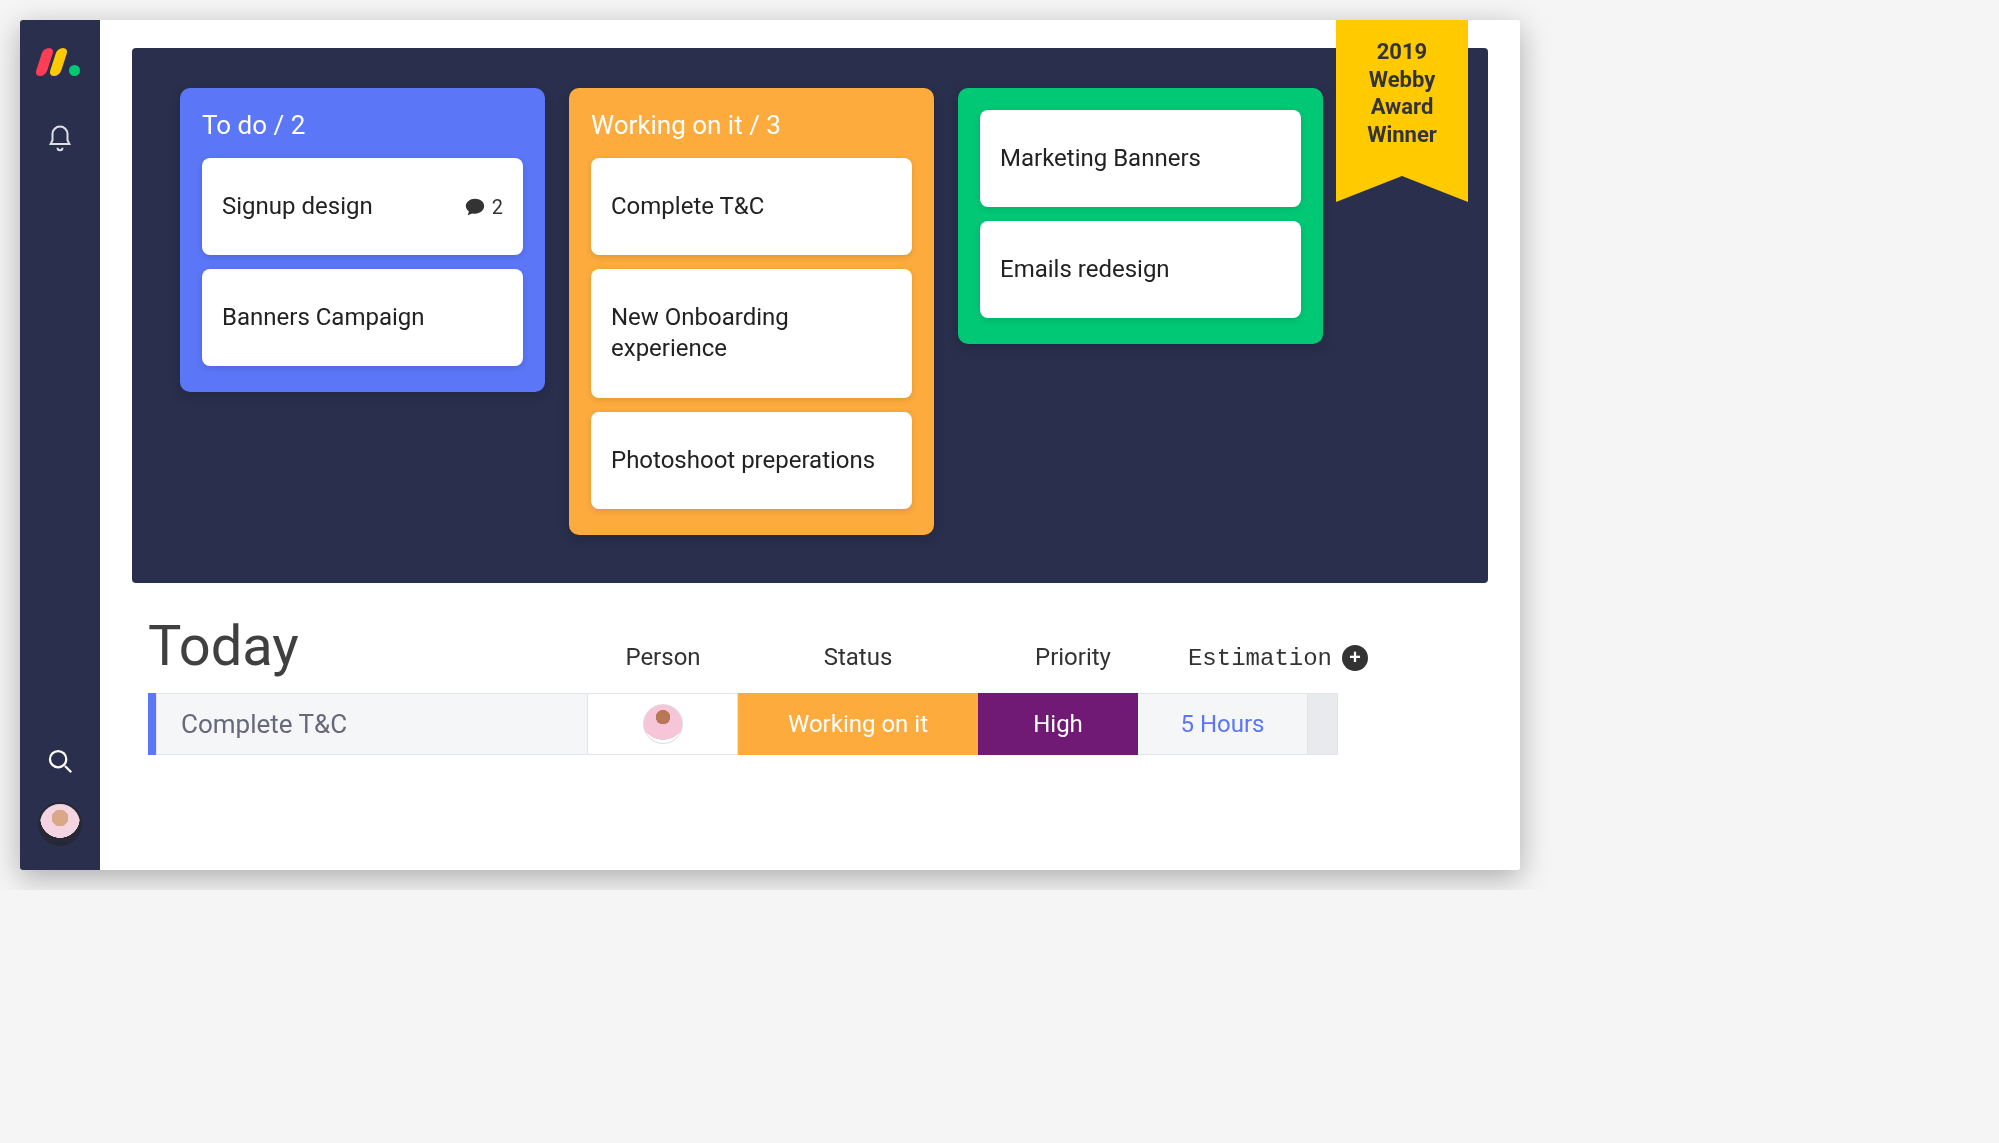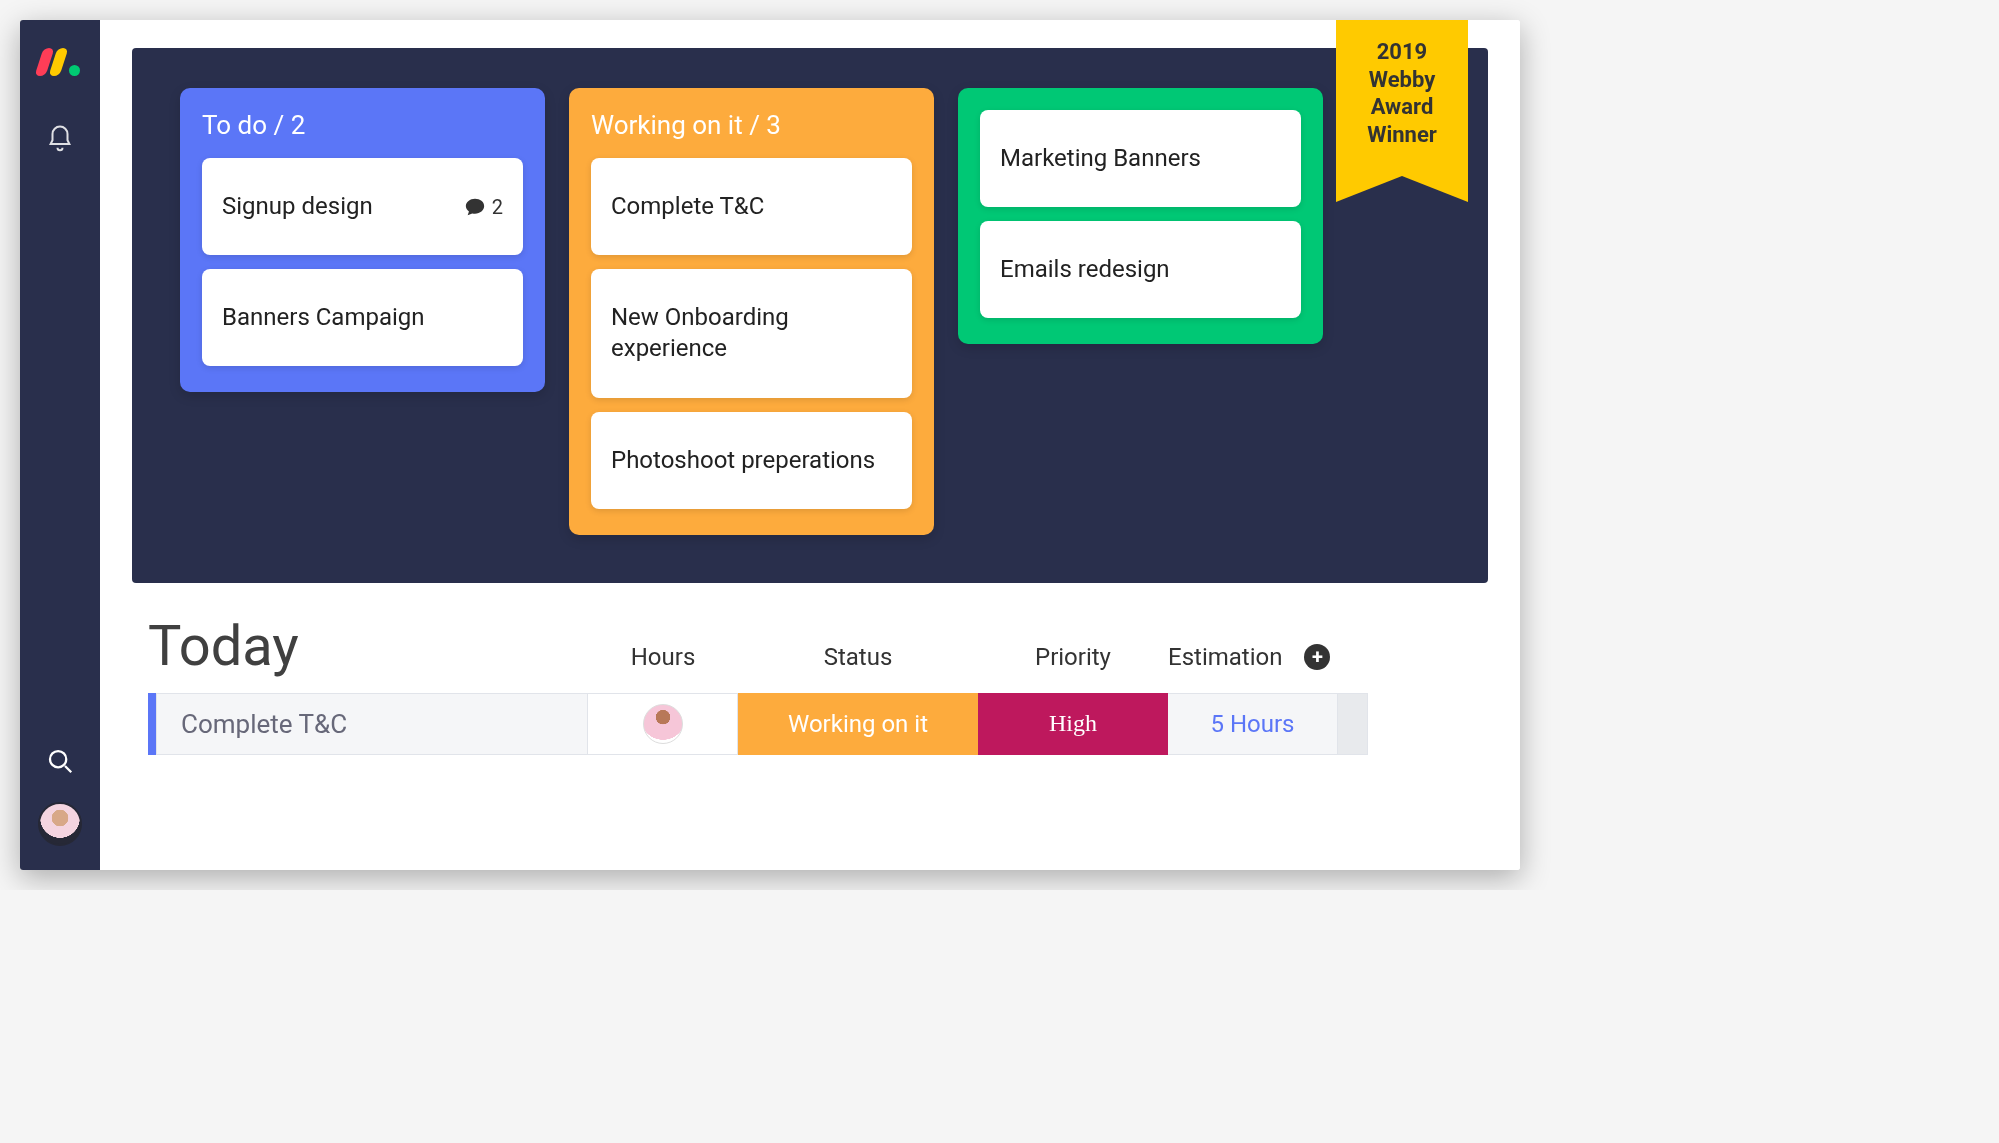--- a/index.html
+++ b/index.html
@@ -134,21 +134,21 @@
   width: 440px;
 }
 .col-label {
   color: #333;
   font-size: 24px;
   text-align: center;
 }
 .col-person { width: 150px; }
 .col-status { width: 240px; }
 .col-priority { width: 190px; }
-.col-estimation { width: 200px; display:flex; align-items:center; justify-content:flex-start; gap:22px;}
+.col-estimation { width: 200px; display:flex; align-items:center; justify-content:flex-end; gap:10px;font-family:Liberation Mono, monospace;}
 .today-row {
   display: flex;
   align-items: stretch;
   margin-top: 14px;
   height: 62px;
 }
 .row-accent {
   width: 8px;
   background: #5B76F7;
 }
@@ -165,21 +165,21 @@
 .row-cell {
   display: flex;
   align-items: center;
   justify-content: center;
   border: 1px solid #E1E4EA;
   border-left: none;
   font-size: 24px;
 }
 .row-person { width: 150px; background: #fff; }
 .row-status { width: 240px; background: #FDAB3D; color: #fff; border:none; }
-.row-priority { width: 190px; background: #be185d; color: #fff; border:none;font-family:Liberation Serif, serif; }
+.row-priority { width: 160px; background: #701a75; color: #fff; border:none; }
 .row-estimation { width: 170px; background: #F5F6F8; color: #5B76F7; }
 .row-end { width: 30px; background: #E8EAED; }
 .person-avatar {
   width: 40px;
   height: 40px;
   border-radius: 50%;
   background: radial-gradient(circle at 50% 32%, #b87858 0 22%, #f6c6d8 23% 70%, #fff 71% 100%);
   border: 1px solid #ddd;
 }
 .ribbon {
@@ -293,21 +293,21 @@
         <div class="card">
           <span>Emails redesign</span>
         </div>
       </div>
 
     </div>
 
     <div class="today-section">
       <div class="today-header-row">
         <div class="today-title">Today</div>
-        <div class="col-label col-person">Hours</div>
+        <div class="col-label col-person">Person</div>
         <div class="col-label col-status">Status</div>
         <div class="col-label col-priority">Priority</div>
         <div class="col-label col-estimation">
           <span>Estimation</span>
           <span class="plus-circle">+</span>
         </div>
       </div>
 
       <div class="today-row">
         <div class="row-accent"></div>

